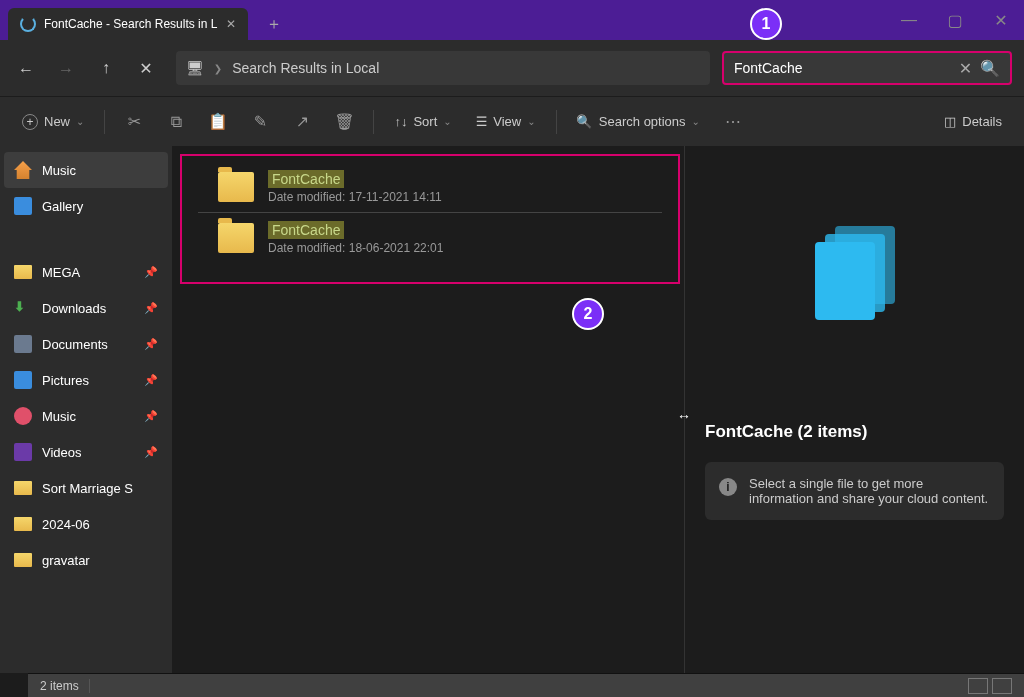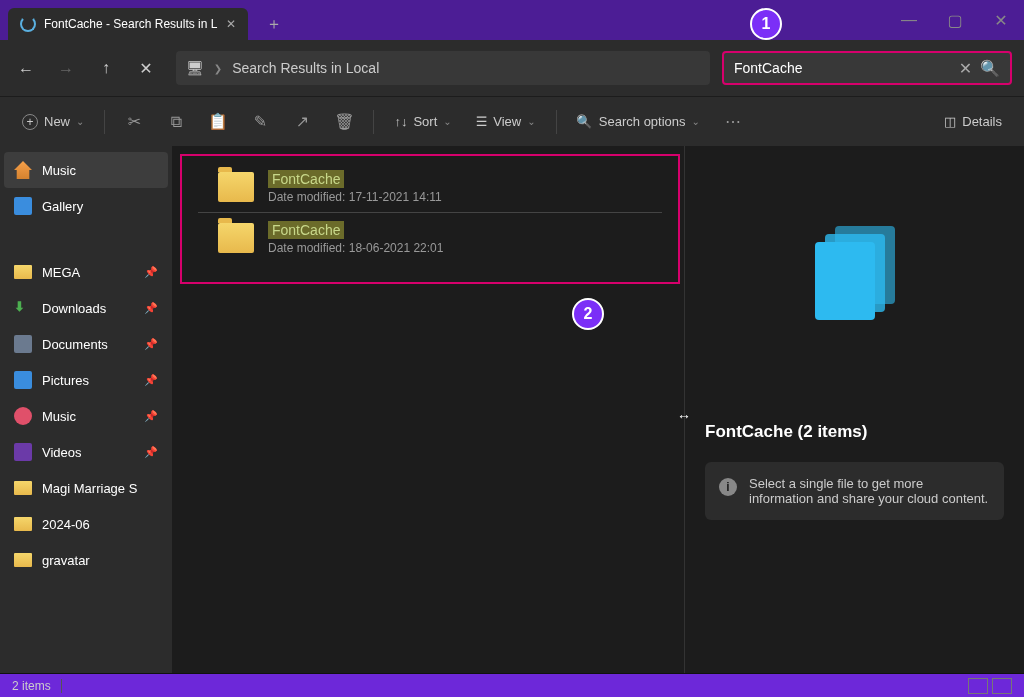--- a/index.html
+++ b/index.html
@@ -55,21 +55,21 @@
   .file-shape { position: absolute; width: 60px; height: 78px; background: #2dbaf0; border-radius: 4px; }
   .file-shape:nth-child(1) { top: 0; left: 20px; opacity: 0.6; }
   .file-shape:nth-child(2) { top: 8px; left: 10px; opacity: 0.8; }
   .file-shape:nth-child(3) { top: 16px; left: 0; }
   .preview-title { font-size: 17px; font-weight: 600; padding: 16px 20px 10px; }
   .preview-msg { margin: 10px 20px; background: #2c2c2c; border-radius: 6px; padding: 14px; display: flex; gap: 12px; font-size: 13px; color: #ccc; }
   .info-icon { width: 18px; height: 18px; border-radius: 50%; background: #888; color: #1c1c1c; display: flex; align-items: center; justify-content: center; font-size: 12px; font-weight: bold; flex-shrink: 0; margin-top: 2px; }
   .drag-handle { position: absolute; left: -8px; top: 260px; color: #fff; font-size: 14px; }
   
   
-  .statusbar { height: 24px; background: #6d28d9; display: flex; align-items: center; padding: 0 12px; font-size: 12px; color: #ccc; border-top: 1px solid #111; }
+  .statusbar { height: 24px; background: #404040; display: flex; align-items: center; padding: 0 12px; font-size: 12px; color: #ccc; border-top: 1px solid #111; margin-left: 28px; }
   .statusbar .divv { width:1px; height:14px; background:#555; margin:0 10px; }
   .viewtoggle { margin-left: auto; display: flex; gap: 4px; }
   .vtbtn { width: 20px; height: 16px; border: 1px solid #777; }
   
   
   .anno { position: absolute; width: 32px; height: 32px; background: #7b2ff7; border-radius: 50%; color: #fff; display: flex; align-items: center; justify-content: center; font-weight: bold; font-size: 16px; z-index: 100; border: 2px solid #fff; }
   
   
   .ic { width: 18px; height: 18px; flex-shrink: 0; }
   .ic-home { background: linear-gradient(#f7a04a, #d4822f); clip-path: polygon(50% 0, 100% 50%, 85% 50%, 85% 100%, 15% 100%, 15% 50%, 0 50%); }
@@ -193,21 +193,21 @@
       <span>Music</span>
         <span class="pin">📌</span>
     </div>
     <div class="sbitem">
       <span class="ic ic-video"></span>
       <span>Videos</span>
         <span class="pin">📌</span>
     </div>
     <div class="sbitem">
       <span class="ic ic-folder"></span>
-      <span>Magi Marriage S</span>
+      <span>Sort Marriage S</span>
     </div>
     <div class="sbitem">
       <span class="ic ic-folder"></span>
       <span>2024-06</span>
     </div>
     <div class="sbitem">
       <span class="ic ic-folder"></span>
       <span>gravatar</span>
     </div>
   </div>

